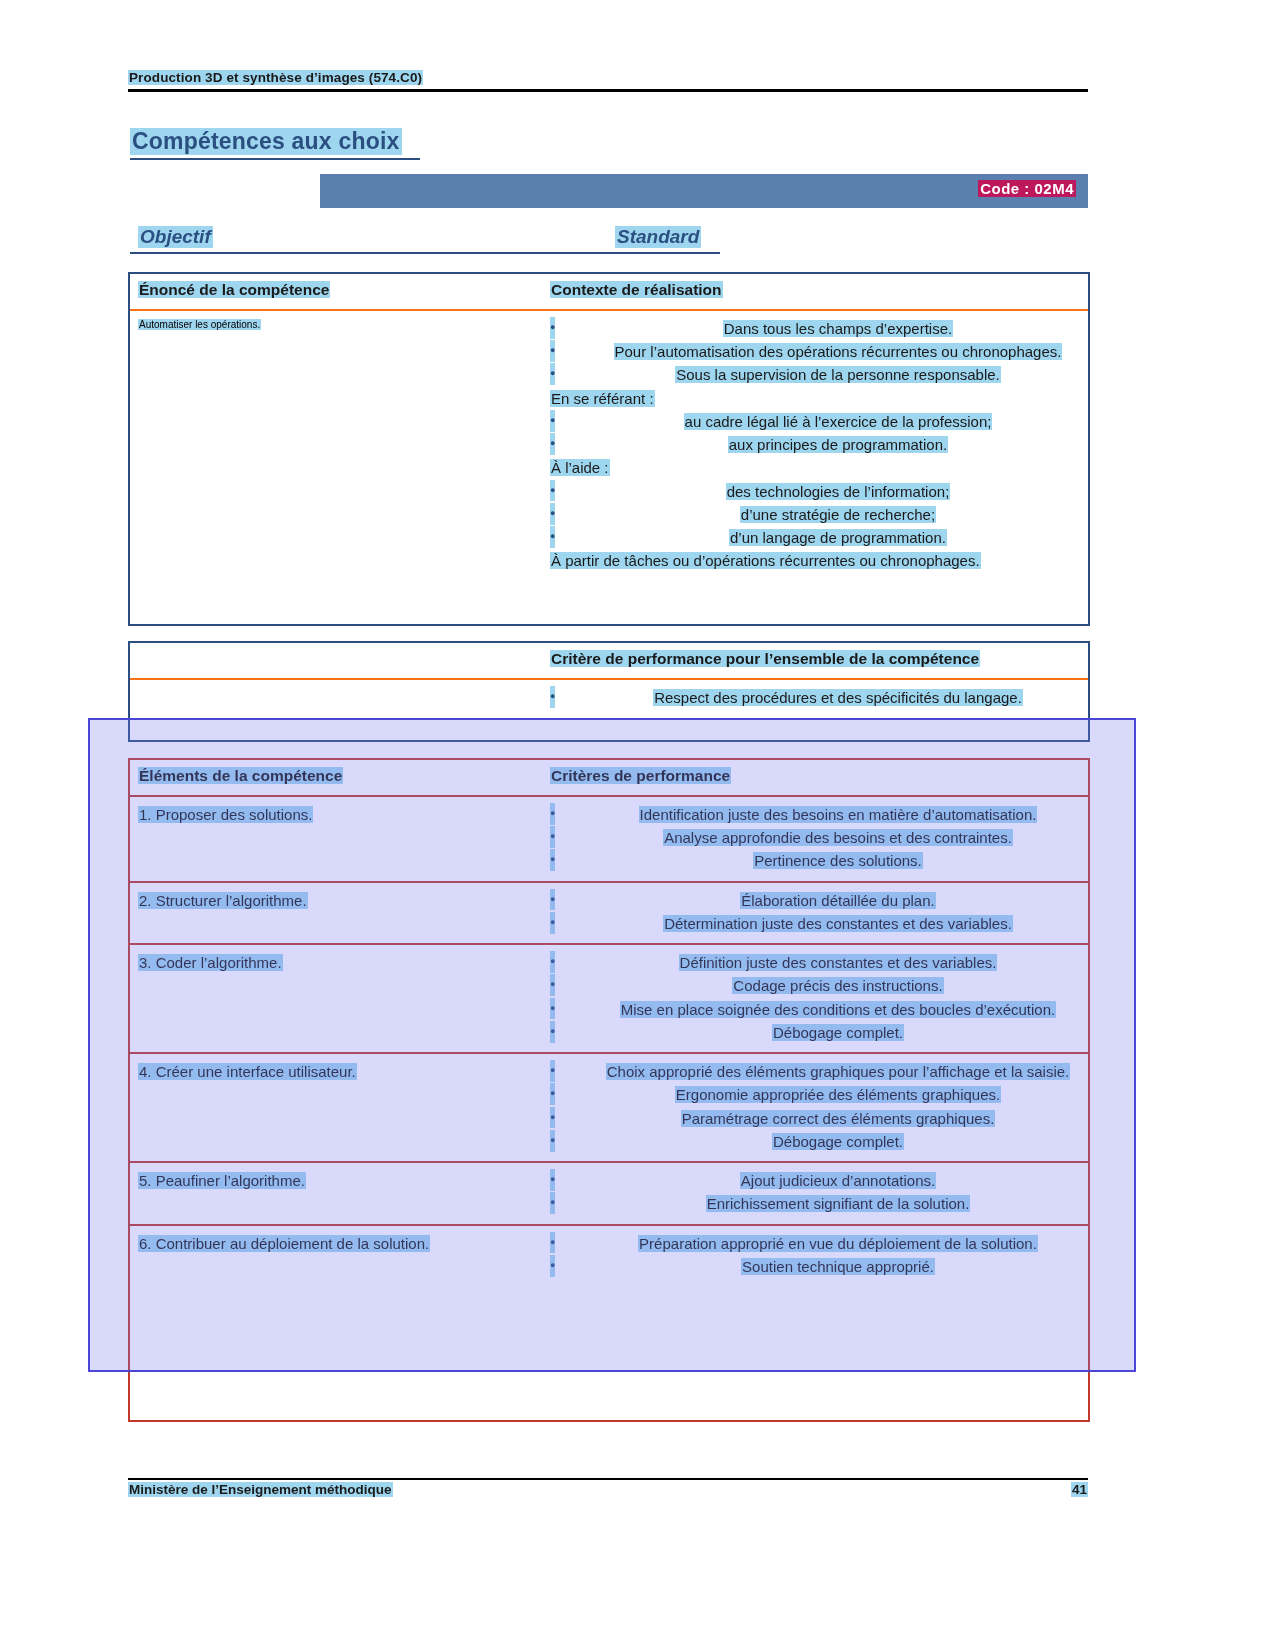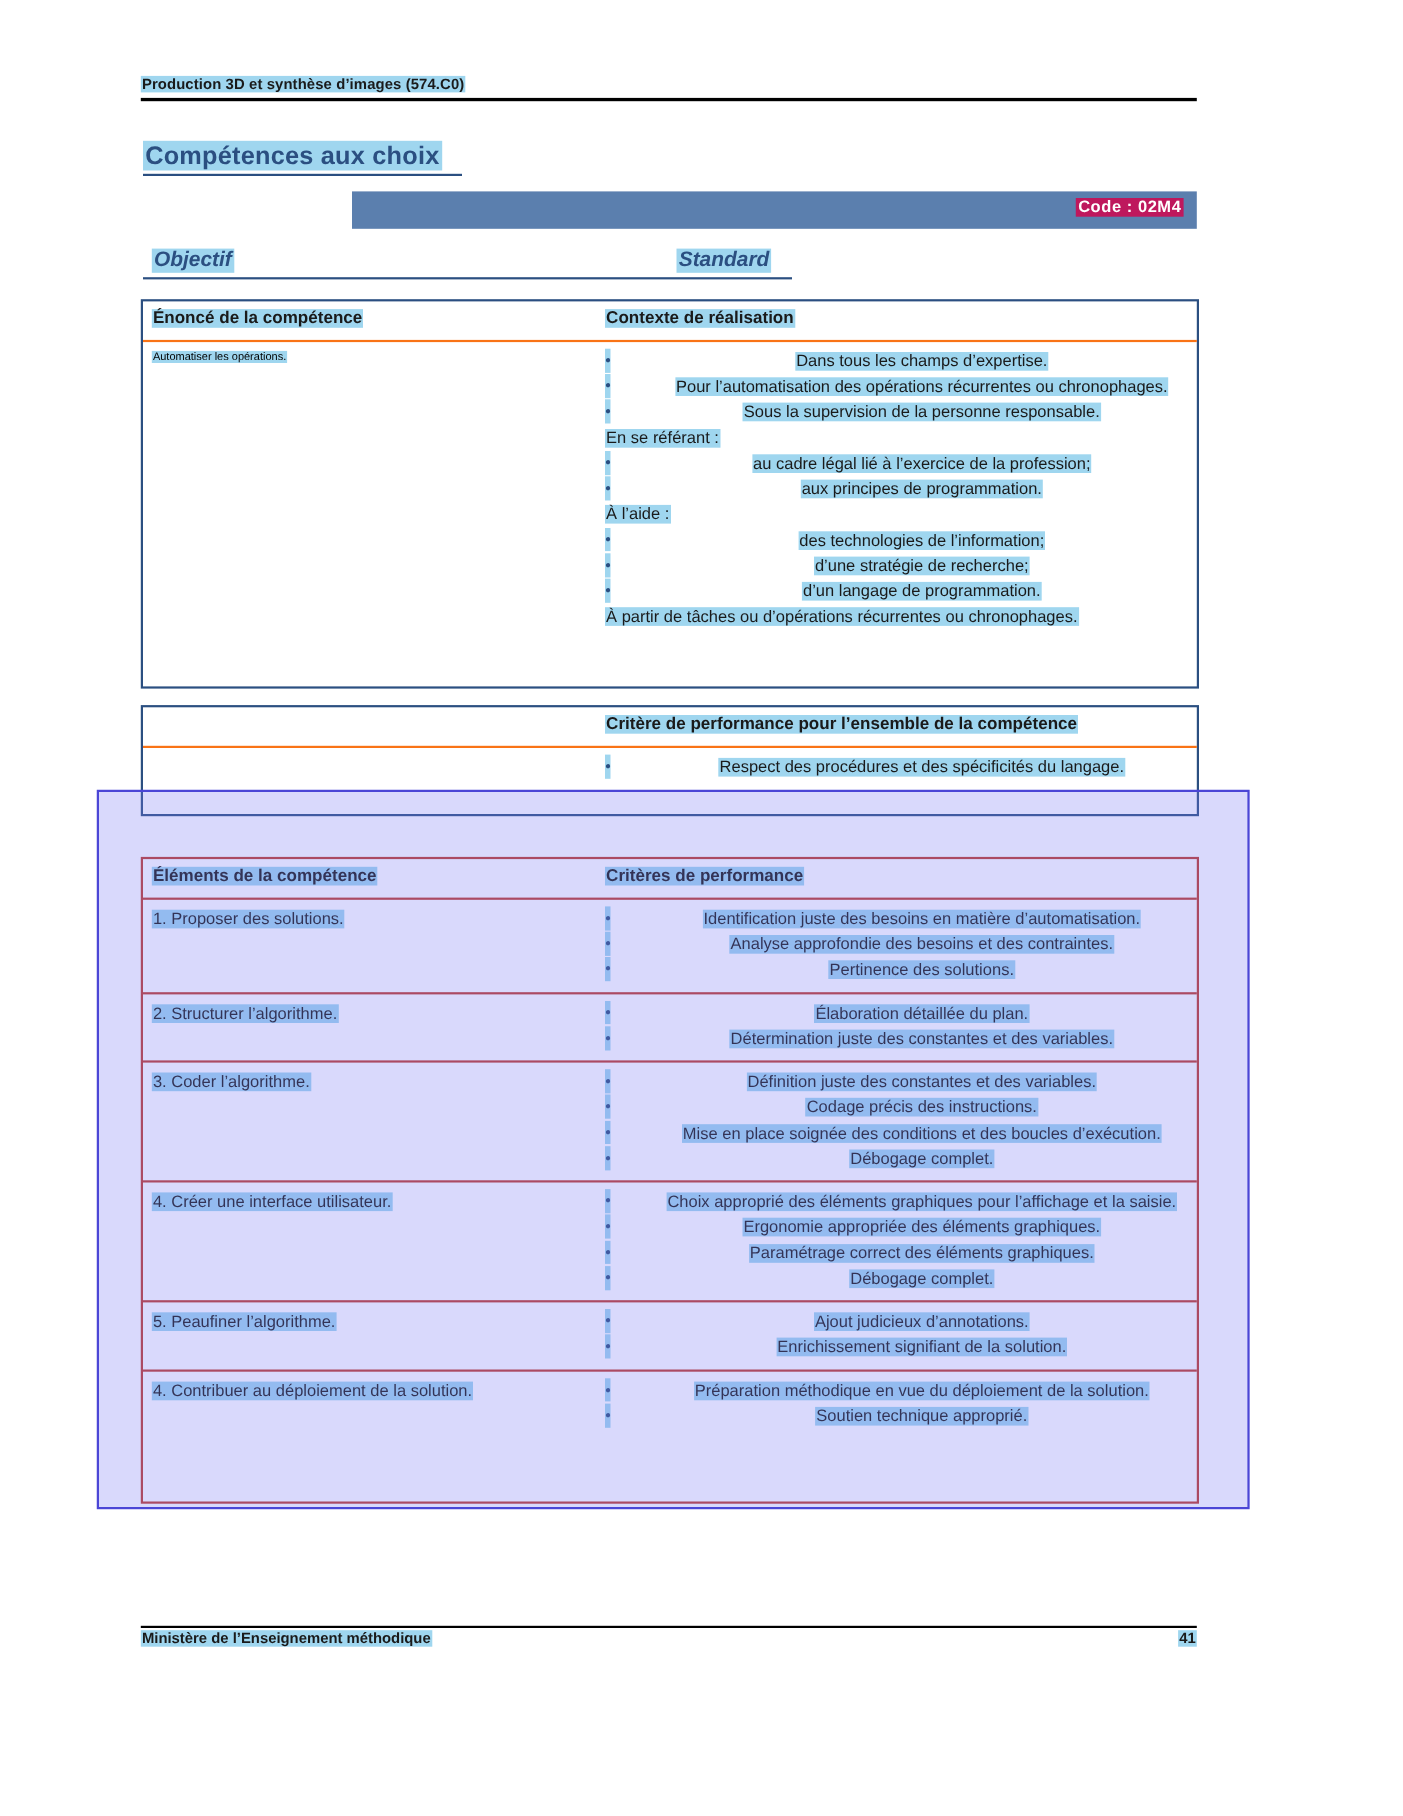--- a/index.html
+++ b/index.html
@@ -127,21 +127,21 @@
 
   
   .tbl {
     position: absolute;
     border: 2px solid #2b4f81;
     box-sizing: border-box;
     background: #ffffff;
   }
   .tbl-1 { left: 128px; top: 272px; width: 962px; height: 354px; }
   .tbl-2 { left: 128px; top: 641px; width: 962px; height: 101px; }
-  .tbl-3 { left: 128px; top: 758px; width: 962px; height: 588px; border: 2px solid #c0392b; margin-top: 21px; }
+  .tbl-3 { left: 128px; top: 758px; width: 962px; height: 664px; border: 2px solid #c0392b; }
 
   .row {
     display: flex;
     box-sizing: border-box;
   }
   .rowline { border-bottom: 2px solid #f97316; }
   .rowline-red { border-bottom: 2px solid #c0392b; }
 
   .col-left {
     width: 410px;
@@ -401,25 +401,25 @@
       <div class="col-right">
         <ul class="bl">
           <li><span class="hl">Ajout judicieux d’annotations.</span></li>
           <li><span class="hl">Enrichissement signifiant de la solution.</span></li>
         </ul>
       </div>
     </div>
 
     <div class="row">
       <div class="col-left">
-        <div class="num-item"><span class="hl">4.  Contribuer au déploiement de la solution.</span></div>
-      </div>
-      <div class="col-right">
-        <ul class="bl">
-          <li><span class="hl">Préparation méthodique en vue du déploiement de la solution.</span></li>
+        <div class="num-item"><span class="hl">6.  Contribuer au déploiement de la solution.</span></div>
+      </div>
+      <div class="col-right">
+        <ul class="bl">
+          <li><span class="hl">Préparation approprié en vue du déploiement de la solution.</span></li>
           <li><span class="hl">Soutien technique approprié.</span></li>
         </ul>
       </div>
     </div>
   </div>
 
   <div class="sel-overlay"></div>
 
   <div class="footer-rule"></div>
   <div class="footer-left">Ministère de l’Enseignement méthodique</div>

